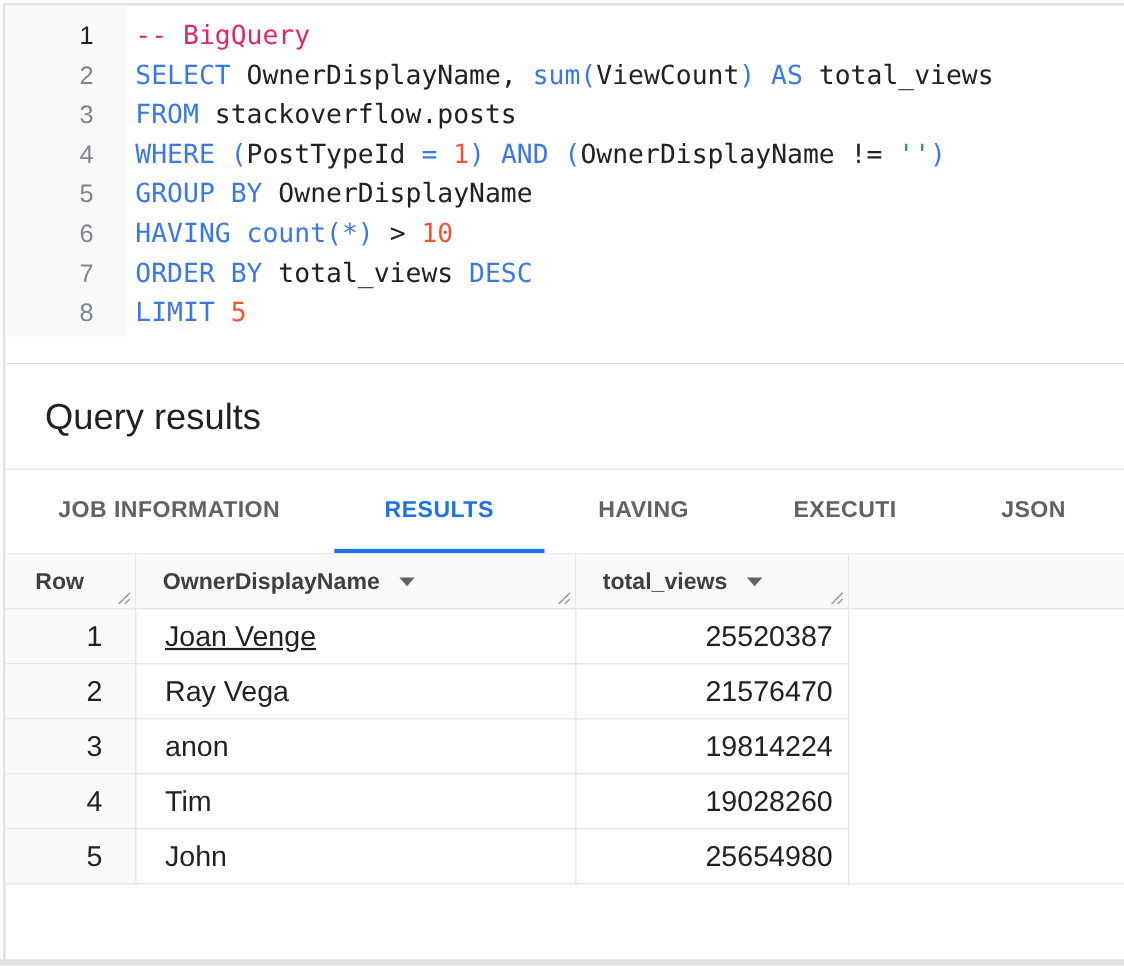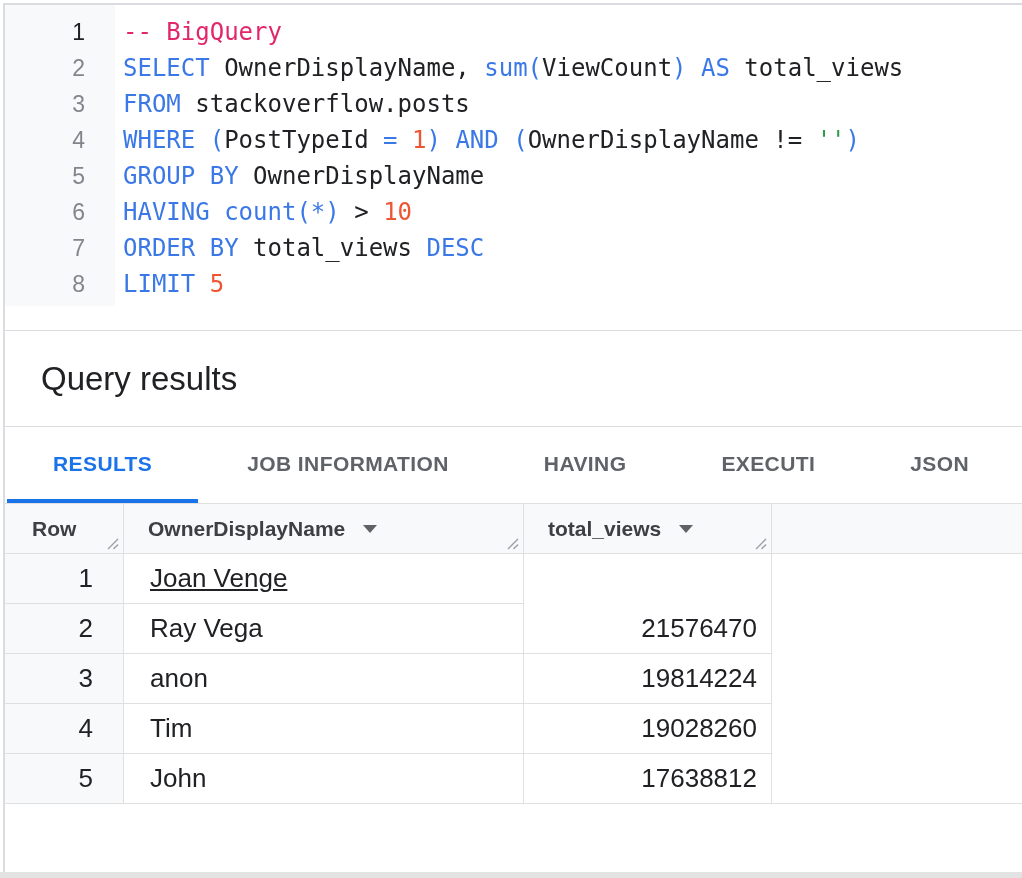--- a/index.html
+++ b/index.html
@@ -104,25 +104,25 @@
         <div class="ln">8</div>
       </div>
     <div class="code"><div class="code-line"><span class="tok-comment">-- BigQuery</span></div><div class="code-line"><span class="tok-kw">SELECT</span><span class="tok-id"> OwnerDisplayName, </span><span class="tok-kw">sum</span><span class="tok-kw">(</span><span class="tok-id">ViewCount</span><span class="tok-kw">)</span><span class="tok-id"> </span><span class="tok-kw">AS</span><span class="tok-id"> total_views</span></div><div class="code-line"><span class="tok-kw">FROM</span><span class="tok-id"> stackoverflow.posts</span></div><div class="code-line"><span class="tok-kw">WHERE</span><span class="tok-id"> </span><span class="tok-kw">(</span><span class="tok-id">PostTypeId </span><span class="tok-kw">=</span><span class="tok-id"> </span><span class="tok-num">1</span><span class="tok-kw">)</span><span class="tok-id"> </span><span class="tok-kw">AND</span><span class="tok-id"> </span><span class="tok-kw">(</span><span class="tok-id">OwnerDisplayName != </span><span class="tok-str">''</span><span class="tok-kw">)</span></div><div class="code-line"><span class="tok-kw">GROUP BY</span><span class="tok-id"> OwnerDisplayName</span></div><div class="code-line"><span class="tok-kw">HAVING</span><span class="tok-id"> </span><span class="tok-kw">count</span><span class="tok-kw">(*)</span><span class="tok-id"> &gt; </span><span class="tok-num">10</span></div><div class="code-line"><span class="tok-kw">ORDER BY</span><span class="tok-id"> total_views </span><span class="tok-kw">DESC</span></div><div class="code-line"><span class="tok-kw">LIMIT</span><span class="tok-id"> </span><span class="tok-num">5</span></div></div>
   </div>
 
   <div class="results-title-bar">
     <h1 class="results-title">Query results</h1>
   </div>
 
   <div class="tabs">
+      <button class="tab">
+        <span>JOB INFORMATION</span>
+      </button>
       <button class="tab active">
         <span>RESULTS</span>
-      </button>
-      <button class="tab">
-        <span>JOB INFORMATION</span>
       </button>
       <button class="tab">
         <span>HAVING</span>
       </button>
       <button class="tab">
         <span>EXECUTI</span>
       </button>
       <button class="tab">
         <span>JSON</span>
       </button>
@@ -145,29 +145,30 @@
       <div class="cell th col-2 vline" style="grid-area: 1 / 3;">
         <span>total_views</span>
         <span class="sort-arrow"></span>
         <span class="resize-handle"><svg width="15" height="15" viewBox="0 0 15 15" fill="none">
             <path d="M3 13 L13 3 M8.5 13 L13 8.5" stroke="#9aa0a6" stroke-width="1.4"></path>
           </svg></span>
       </div>
       <div class="cell th col-3" style="grid-area: 1 / 4;"></div>
       <div class="cell rownum vline" style="grid-area: 2 / 1;">1</div>
       <div class="cell owner vline" style="grid-area: 2 / 2; text-decoration: underline;">Joan Venge</div>
+      <div class="cell views vline" style="grid-area: 2 / 3;">25520387</div>
       <div class="cell rownum vline" style="grid-area: 3 / 1;">2</div>
       <div class="cell owner vline" style="grid-area: 3 / 2;">Ray Vega</div>
       <div class="cell views vline" style="grid-area: 3 / 3;">21576470</div>
       <div class="cell rownum vline" style="grid-area: 4 / 1;">3</div>
       <div class="cell owner vline" style="grid-area: 4 / 2;">anon</div>
       <div class="cell views vline" style="grid-area: 4 / 3;">19814224</div>
       <div class="cell rownum vline" style="grid-area: 5 / 1;">4</div>
       <div class="cell owner vline" style="grid-area: 5 / 2;">Tim</div>
       <div class="cell views vline" style="grid-area: 5 / 3;">19028260</div>
       <div class="cell rownum vline" style="grid-area: 6 / 1;">5</div>
       <div class="cell owner vline" style="grid-area: 6 / 2;">John</div>
-      <div class="cell views vline" style="grid-area: 6 / 3;">17638812</div>
+      <div class="cell views vline" style="grid-area: 6 / 3;">25654980</div>
       <div class="filler-body" style="grid-area: 2 / 4 / 7;"></div>
     </div>
 
   <div class="bottom-strip"></div>
 </div>
 
 </body></html>

